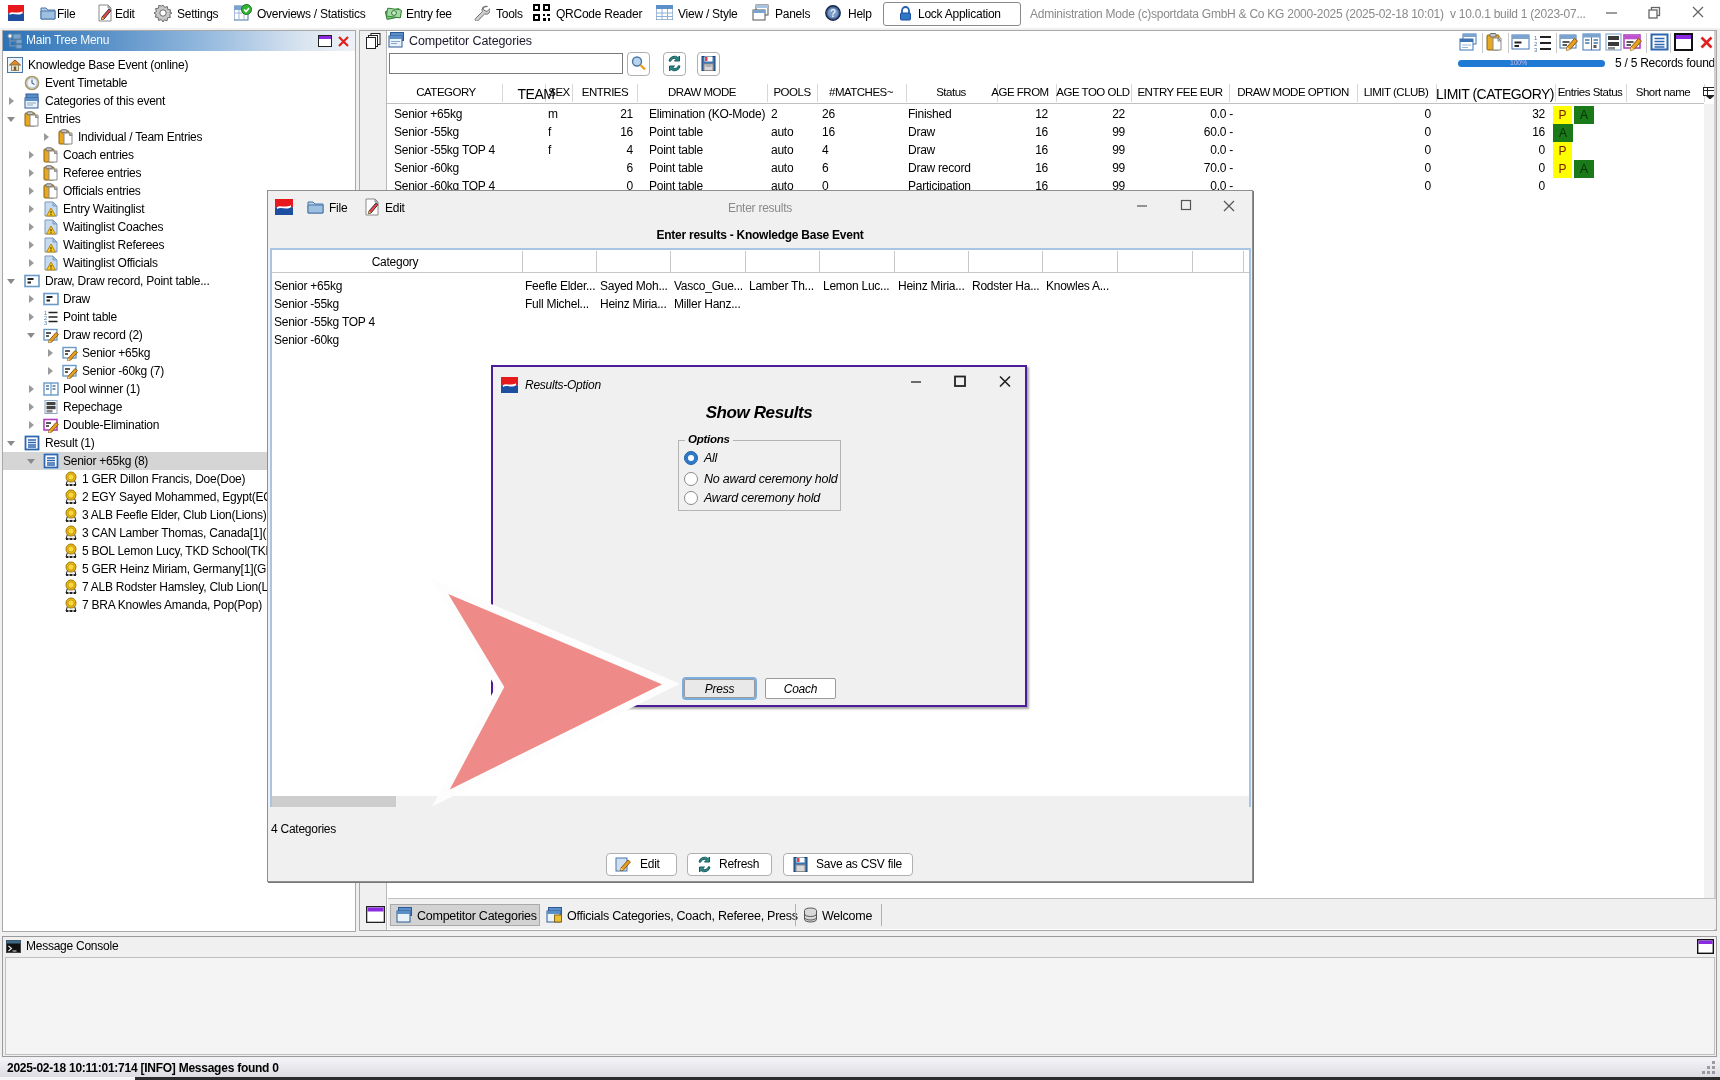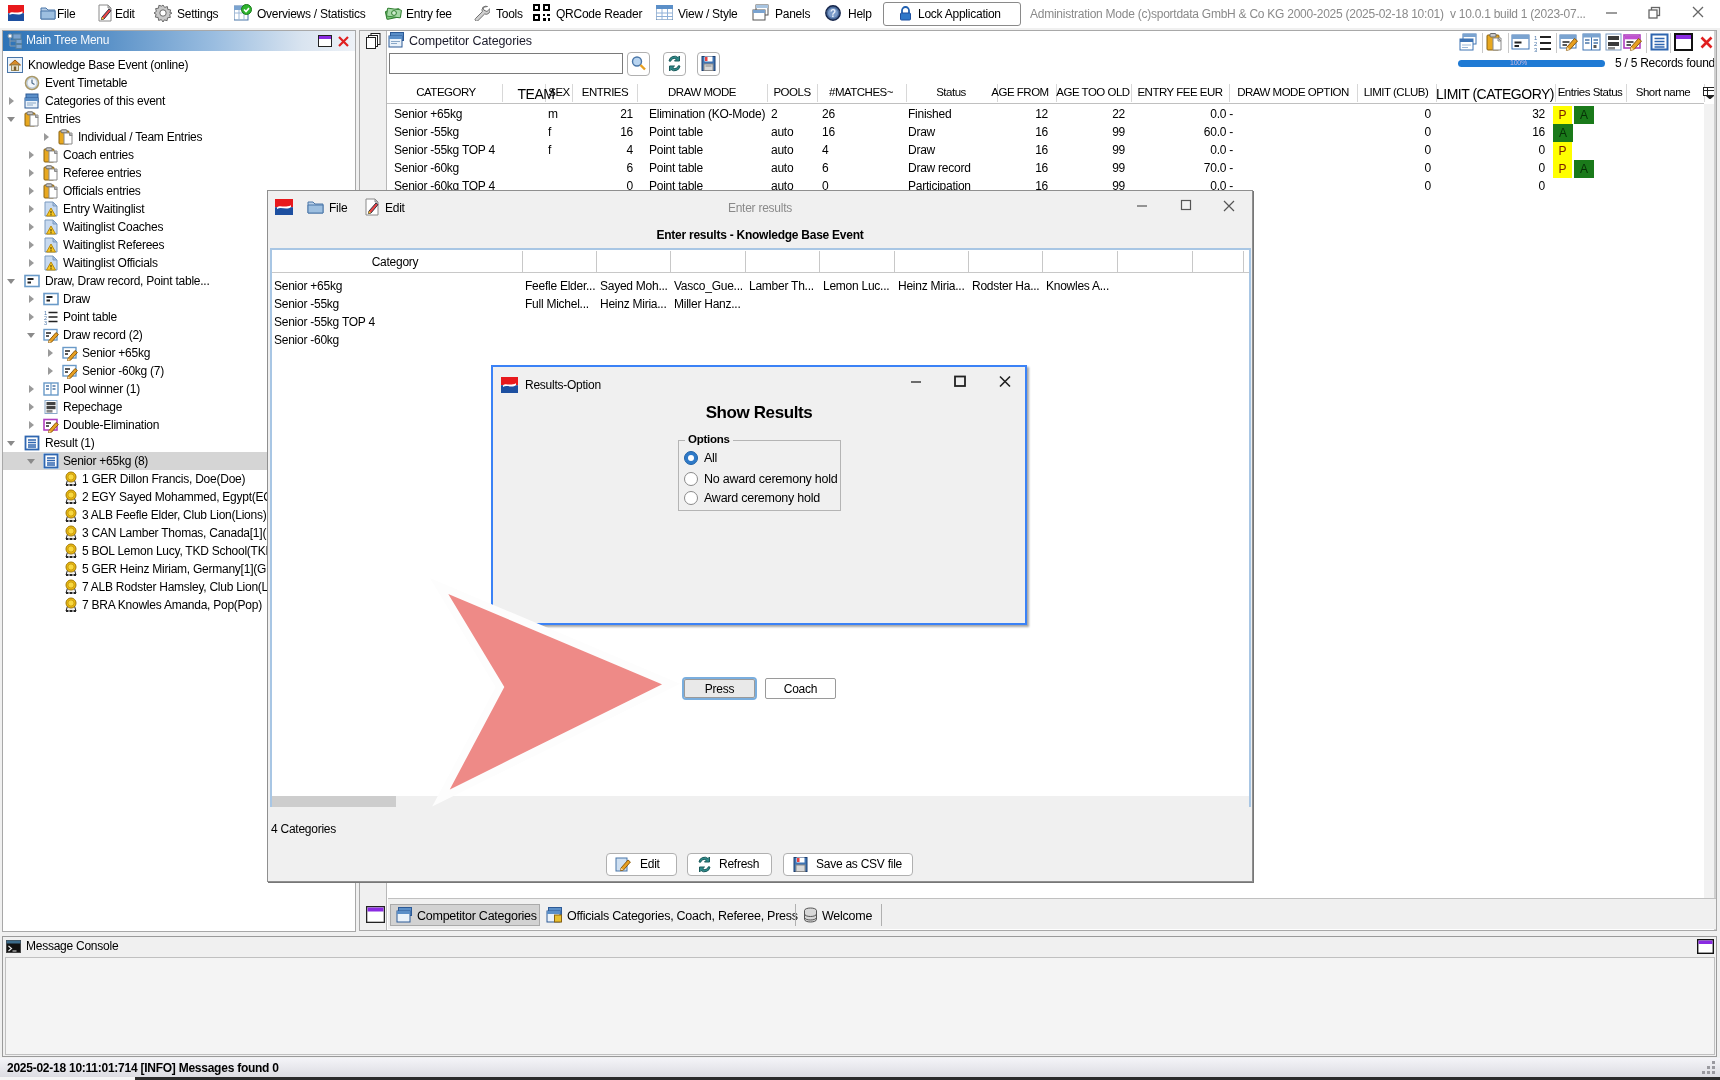--- a/index.html
+++ b/index.html
@@ -756,21 +756,21 @@
     <div class="ab" style="left:515px;top:662px;width:130px;height:23px;background:#fff;border:1px solid #b0b0b0;border-radius:4px;"></div>
     <svg class="ic" style="left:524px;top:665px" width="17" height="17" viewBox="0 0 17 17">
       <rect x="2" y="1.5" width="13" height="14" fill="#3f74b4" stroke="#1d3f70"></rect>
       <rect x="4.5" y="1.5" width="8" height="5" fill="#fff"></rect>
       <rect x="5" y="2" width="2.5" height="4" fill="#e84040"></rect>
       <rect x="4" y="9" width="9" height="6.5" fill="#d8d8d8" stroke="#888"></rect>
     </svg>
     <div class="ab" style="left:548px;top:666px;">Save as CSV file</div>
   </div>
 
-<div class="ab" id="dlg2" style="left:491px;top:365px;width:536px;height:260px;background:#f0f0f0;border:2px solid #3b82f6;box-shadow:2px 2px 2px rgba(0,0,0,.35);">
+<div class="ab" id="dlg2" style="left:491px;top:365px;width:536px;height:342px;background:#f0f0f0;border:2px solid #4c1d95;box-shadow:2px 2px 2px rgba(0,0,0,.35);font-style:italic;">
     <svg class="ic" style="left:8px;top:10px" width="17" height="16">
       <rect width="17" height="8.2" fill="#e8191c"></rect>
       <rect y="8.2" width="17" height="7.8" fill="#1d4fa0"></rect>
       <path d="M2 8.5 C4.5 5.5 8.5 9.5 15 6.2 L15 8 C11.5 11.5 5.5 7.5 2 10z" fill="#fff"></path>
     </svg>
     <div class="ab" style="left:32px;top:11px;">Results-Option</div>
     <svg class="ic" style="left:418px;top:8px" width="100" height="14">
       <path d="M0 7 h10" stroke="#333" stroke-width="1.4"></path>
       <rect x="44" y="1.5" width="10" height="9.5" fill="none" stroke="#222" stroke-width="1.8"></rect>
       <path d="M89 1.5 l10 10 M99 1.5 l-10 10" stroke="#222" stroke-width="1.6"></path>

